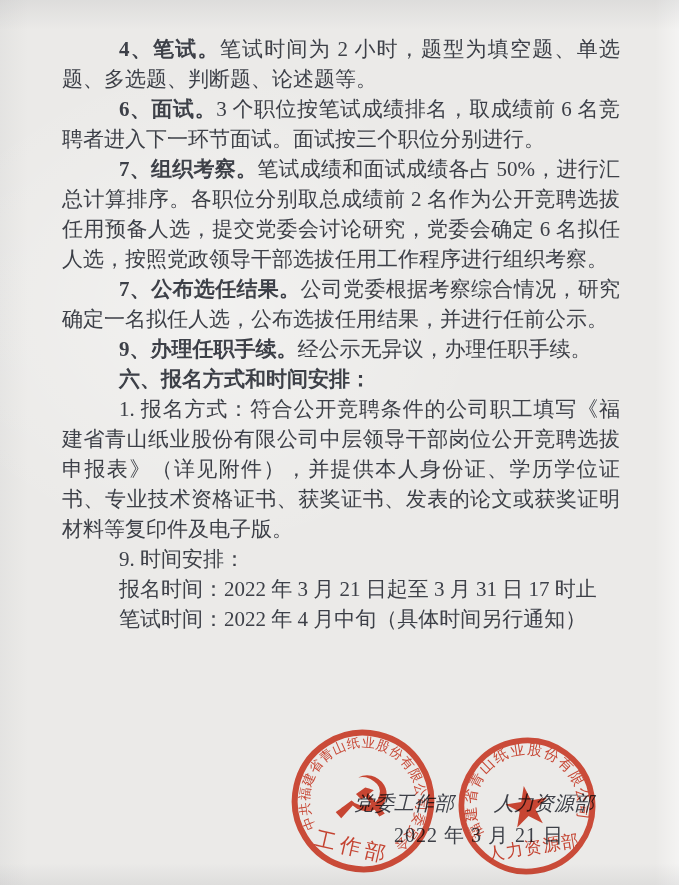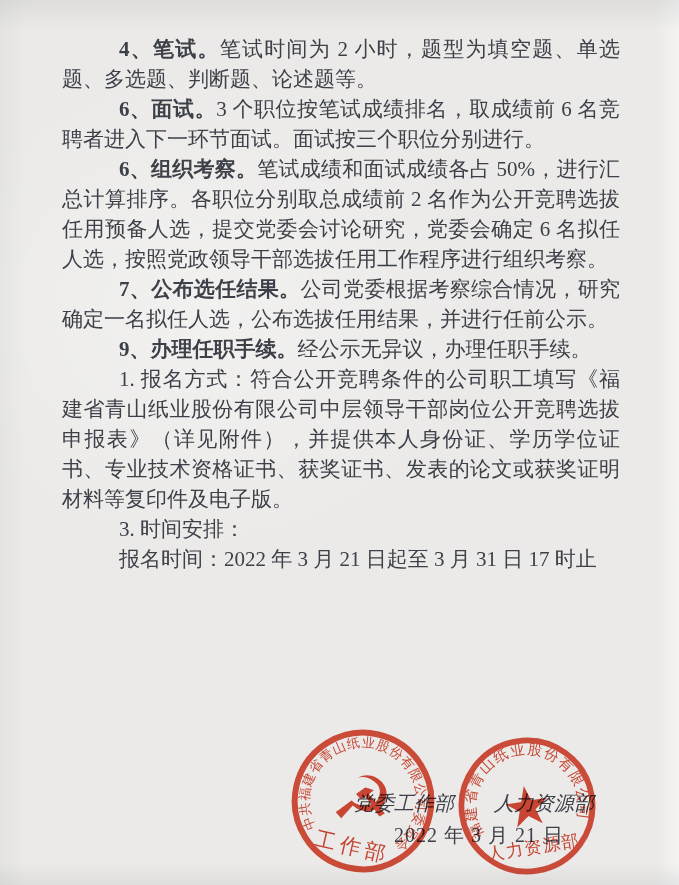--- a/index.html
+++ b/index.html
@@ -62,26 +62,28 @@
   .seal .emblem { font-family: "DejaVu Sans", sans-serif; }
 </style>
 </head>
 <body>
 
 <div class="page">
 
   <div class="doc-body">
     <p><span class="lead">4、笔试。</span><span>笔试时间为 2 小时，题型为填空题、单选题、多选题、判断题、论述题等。</span></p>
     <p><span class="lead">6、面试。</span><span>3 个职位按笔试成绩排名，取成绩前 6 名竞聘者进入下一环节面试。面试按三个职位分别进行。</span></p>
-    <p><span class="lead">6、组织考察。</span><span>笔试成绩和面试成绩各占 50%，进行汇总计算排序。各职位分别取总成绩前 2 名作为公开竞聘选拔任用预备人选，提交党委会讨论研究，党委会确定 6 名拟任人选，按照党政领导干部选拔任用工作程序进行组织考察。</span></p>
+    <p><span class="lead">7、组织考察。</span><span>笔试成绩和面试成绩各占 50%，进行汇总计算排序。各职位分别取总成绩前 2 名作为公开竞聘选拔任用预备人选，提交党委会讨论研究，党委会确定 6 名拟任人选，按照党政领导干部选拔任用工作程序进行组织考察。</span></p>
     <p><span class="lead">7、公布选任结果。</span><span>公司党委根据考察综合情况，研究确定一名拟任人选，公布选拔任用结果，并进行任前公示。</span></p>
     <p><span class="lead">9、办理任职手续。</span><span>经公示无异议，办理任职手续。</span></p>
+    <p><span class="lead">六、报名方式和时间安排：</span><span></span></p>
     <p><span class="lead"></span><span>1. 报名方式：符合公开竞聘条件的公司职工填写《福建省青山纸业股份有限公司中层领导干部岗位公开竞聘选拔申报表》（详见附件），并提供本人身份证、学历学位证书、专业技术资格证书、获奖证书、发表的论文或获奖证明材料等复印件及电子版。</span></p>
-    <p><span class="lead"></span><span>3. 时间安排：</span></p>
+    <p><span class="lead"></span><span>9. 时间安排：</span></p>
     <p><span class="lead"></span><span>报名时间：2022 年 3 月 21 日起至 3 月 31 日 17 时止</span></p>
+    <p><span class="lead"></span><span>笔试时间：2022 年 4 月中旬（具体时间另行通知）</span></p>
   </div>
 
   <div class="sig-depts">
     <span>党委工作部</span>
     <span>人力资源部</span>
   </div>
   <div class="sig-date">2022 年 3 月 21 日</div>
 
   <svg class="seal seal-left" viewBox="0 0 200 200" aria-hidden="true">
     <defs>

